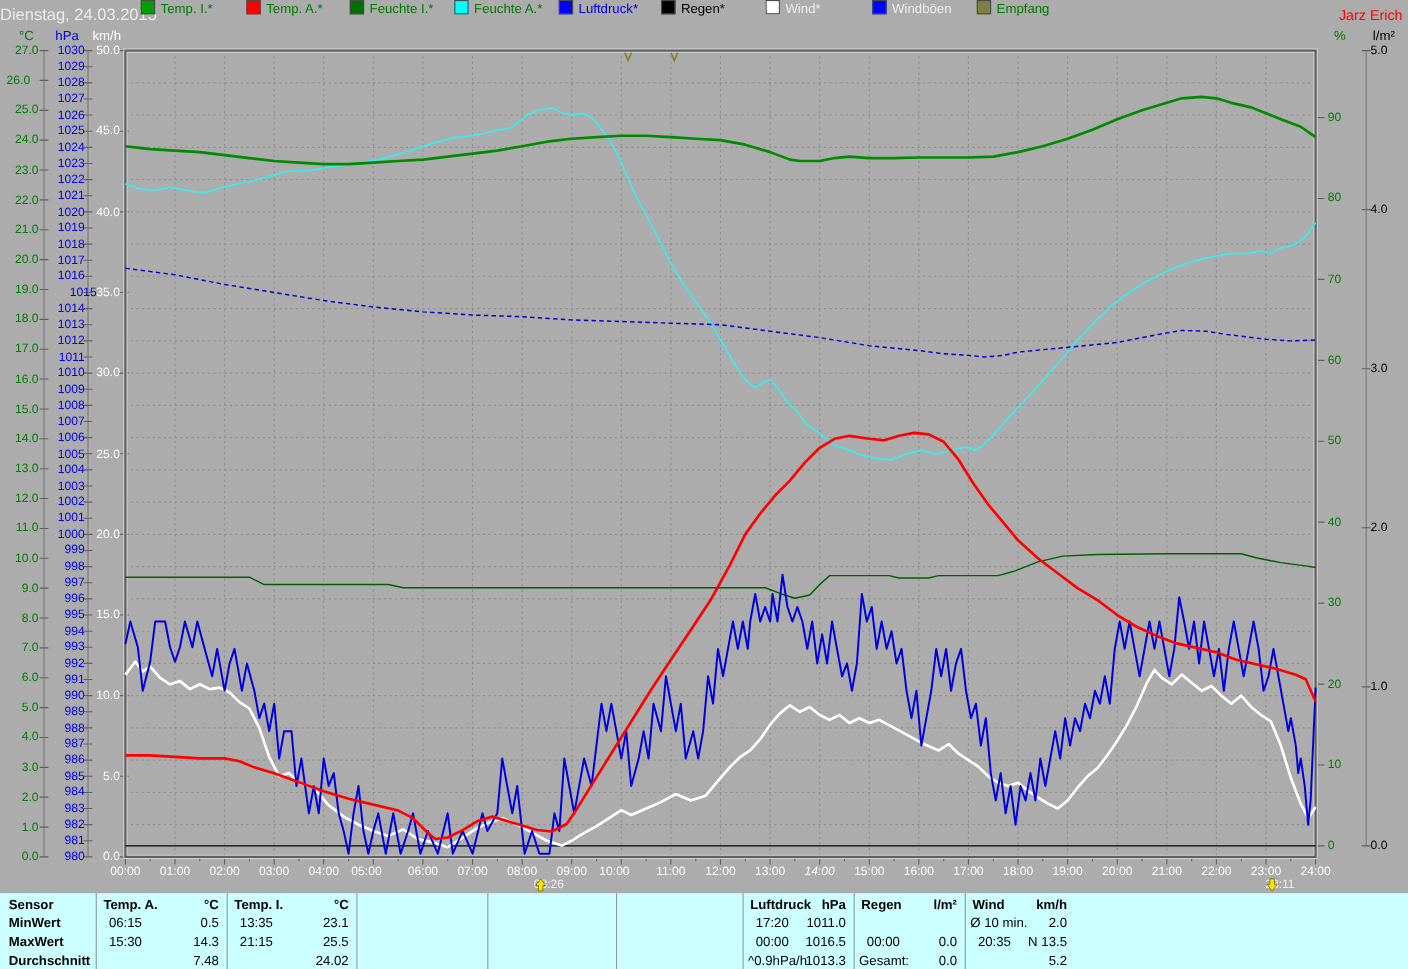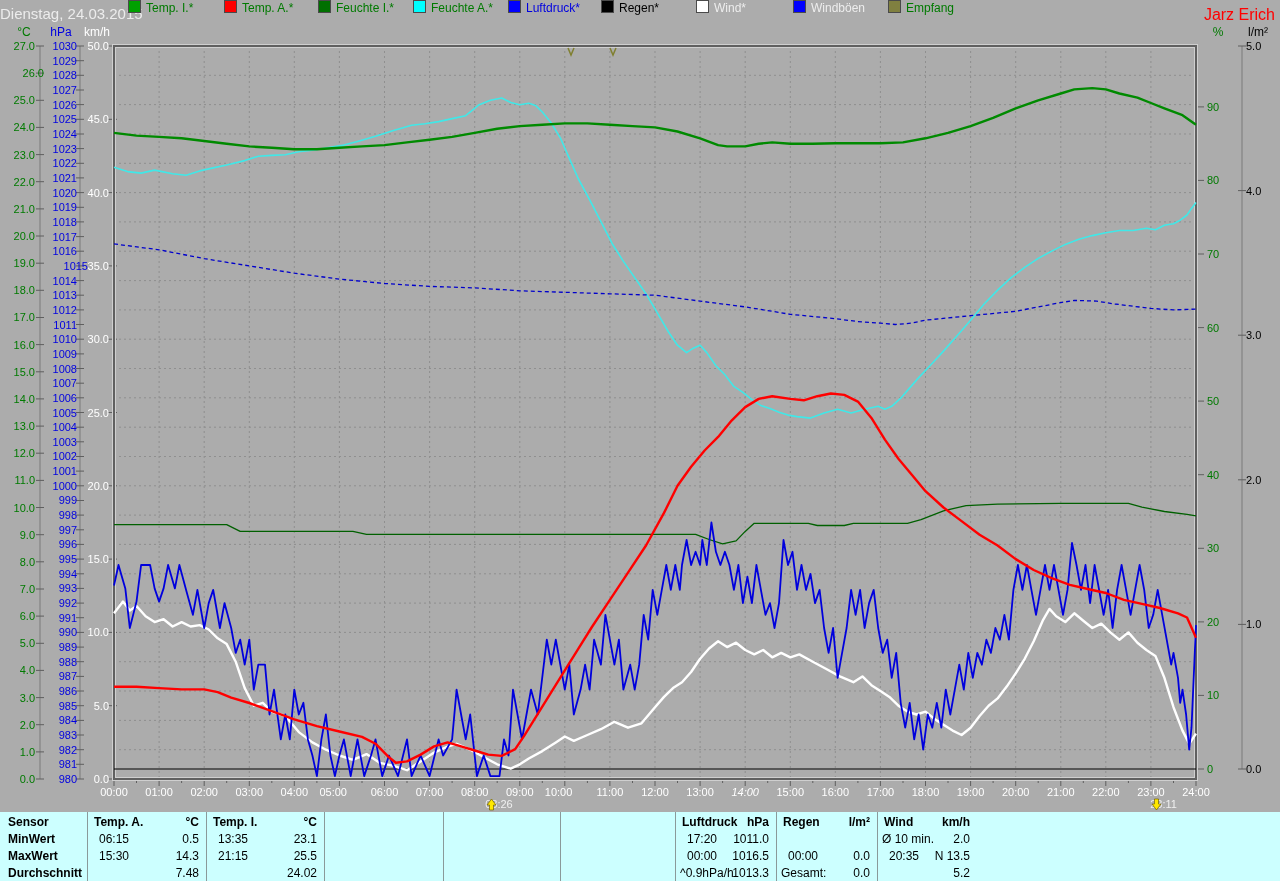--- a/index.html
+++ b/index.html
@@ -1,21 +1,21 @@
 <!DOCTYPE html>
 <html><head>
 <meta charset="utf-8">
 <style>
   html,body{margin:0;padding:0;background:#ACACAC;}
   .screen{position:relative;width:1280px;height:881px;background:#ACACAC;overflow:hidden;
           font-family:"Liberation Sans","DejaVu Sans",sans-serif;}
   .abs{position:absolute;}
   .lbl{position:absolute;font-size:11px;line-height:11px;white-space:nowrap;}
   #title{left:0;top:5px;width:1280px;text-align:left;font-size:15px;color:#ECECEC;}
-  #owner{right:5px;top:6px;font-size:16px;color:#FF0000;}
+  #owner{right:5px;top:6px;font-size:13px;color:#FF0000;}
   .axh{font-size:12px;line-height:12px;top:26px;text-align:center;}
   #legend{left:0;top:28px;width:1116px;height:16px;}
   .leg-item{position:absolute;top:0;height:14px;font-size:12px;line-height:14px;white-space:nowrap;cursor:default;}
   .leg-box{display:inline-block;width:11px;height:11px;border:1px solid #4a4a4a;vertical-align:-1px;margin-right:5px;}
   svg{position:absolute;left:0;top:0;}
   .marker{position:absolute;font-size:11px;line-height:12px;color:#F0F0F0;}
   .marker span{vertical-align:top;}
   #table{position:absolute;left:0;top:812px;width:1280px;height:69px;background:#CCFFFF;}
   .tdiv{position:absolute;top:0;width:1px;height:69px;background:#8a9a9a;}
   .tc{position:absolute;font-size:12px;line-height:13px;color:#000;white-space:nowrap;}
@@ -85,21 +85,21 @@
       <div class="lbl" style="left: 5px; top: 339.63px; width: 30px; text-align: right; color: rgb(0, 122, 0);">16.0</div>
       <div class="lbl" style="left: 5px; top: 312.481px; width: 30px; text-align: right; color: rgb(0, 122, 0);">17.0</div>
       <div class="lbl" style="left: 5px; top: 285.333px; width: 30px; text-align: right; color: rgb(0, 122, 0);">18.0</div>
       <div class="lbl" style="left: 5px; top: 258.185px; width: 30px; text-align: right; color: rgb(0, 122, 0);">19.0</div>
       <div class="lbl" style="left: 5px; top: 231.037px; width: 30px; text-align: right; color: rgb(0, 122, 0);">20.0</div>
       <div class="lbl" style="left: 5px; top: 203.889px; width: 30px; text-align: right; color: rgb(0, 122, 0);">21.0</div>
       <div class="lbl" style="left: 5px; top: 176.741px; width: 30px; text-align: right; color: rgb(0, 122, 0);">22.0</div>
       <div class="lbl" style="left: 5px; top: 149.593px; width: 30px; text-align: right; color: rgb(0, 122, 0);">23.0</div>
       <div class="lbl" style="left: 5px; top: 122.444px; width: 30px; text-align: right; color: rgb(0, 122, 0);">24.0</div>
       <div class="lbl" style="left: 5px; top: 95.2963px; width: 30px; text-align: right; color: rgb(0, 122, 0);">25.0</div>
-      <div class="lbl" style="left: 14px; top: 68.1481px; width: 30px; text-align: right; color: rgb(0, 122, 0);">26.0</div>
+      <div class="lbl" style="left: 6px; top: 68.1481px; width: 30px; text-align: left; color: rgb(0, 122, 0);">26.0</div>
       <div class="lbl" style="left: 5px; top: 41px; width: 30px; text-align: right; color: rgb(0, 122, 0);">27.0</div>
       <div class="lbl" style="left: 45px; top: 774px; width: 32px; text-align: right; color: rgb(0, 0, 224);">980</div>
       <div class="lbl" style="left: 45px; top: 759.34px; width: 32px; text-align: right; color: rgb(0, 0, 224);">981</div>
       <div class="lbl" style="left: 45px; top: 744.68px; width: 32px; text-align: right; color: rgb(0, 0, 224);">982</div>
       <div class="lbl" style="left: 45px; top: 730.02px; width: 32px; text-align: right; color: rgb(0, 0, 224);">983</div>
       <div class="lbl" style="left: 45px; top: 715.36px; width: 32px; text-align: right; color: rgb(0, 0, 224);">984</div>
       <div class="lbl" style="left: 45px; top: 700.7px; width: 32px; text-align: right; color: rgb(0, 0, 224);">985</div>
       <div class="lbl" style="left: 45px; top: 686.04px; width: 32px; text-align: right; color: rgb(0, 0, 224);">986</div>
       <div class="lbl" style="left: 45px; top: 671.38px; width: 32px; text-align: right; color: rgb(0, 0, 224);">987</div>
       <div class="lbl" style="left: 45px; top: 656.72px; width: 32px; text-align: right; color: rgb(0, 0, 224);">988</div>

